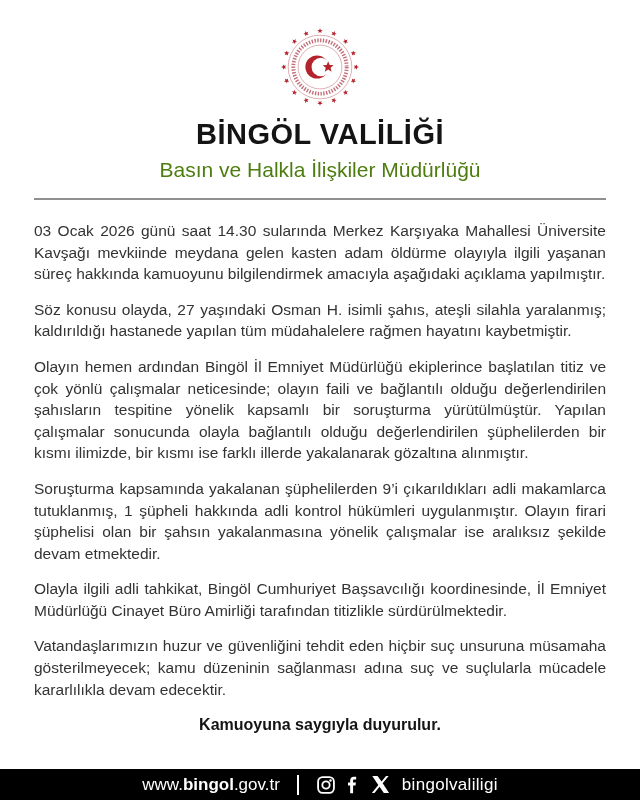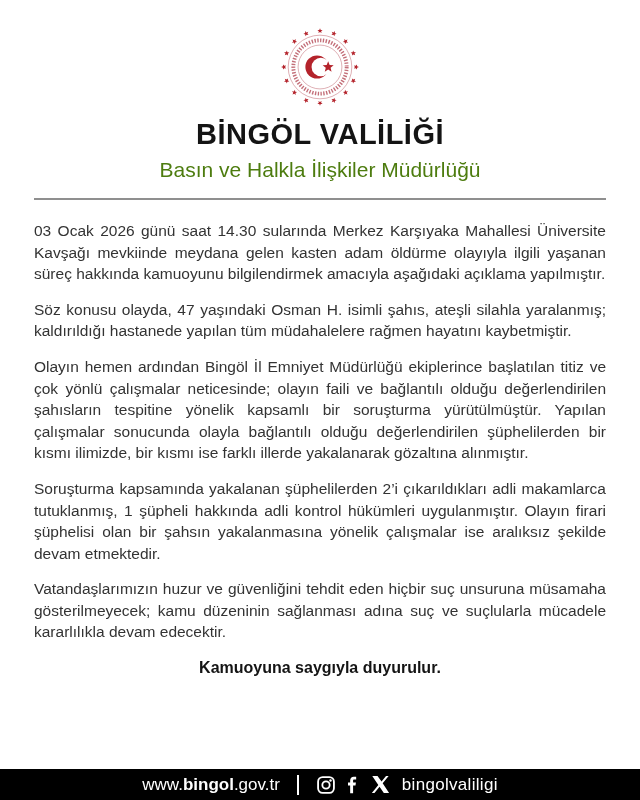--- a/index.html
+++ b/index.html
@@ -103,23 +103,24 @@
     <div class="subtitle">Basın ve Halkla İlişkiler Müdürlüğü</div>
   </div>
 
   <div class="banner-row">
     <div class="banner-line"></div>
     <div class="banner-line"></div>
   </div>
 
   <div class="body-text">
     <p>03 Ocak 2026 günü saat 14.30 sularında Merkez Karşıyaka Mahallesi Üniversite Kavşağı mevkiinde meydana gelen kasten adam öldürme olayıyla ilgili yaşanan süreç hakkında kamuoyunu bilgilendirmek amacıyla aşağıdaki açıklama yapılmıştır.</p>
-    <p>Söz konusu olayda, 47 yaşındaki Osman H. isimli şahıs, ateşli silahla yaralanmış; kaldırıldığı hastanede yapılan tüm müdahalelere rağmen hayatını kaybetmiştir.</p>
+    <p>Söz konusu olayda, 27 yaşındaki Osman H. isimli şahıs, ateşli silahla yaralanmış; kaldırıldığı hastanede yapılan tüm müdahalelere rağmen hayatını kaybetmiştir.</p>
     <p>Olayın hemen ardından Bingöl İl Emniyet Müdürlüğü ekiplerince başlatılan titiz ve çok yönlü çalışmalar neticesinde; olayın faili ve bağlantılı olduğu değerlendirilen şahısların tespitine yönelik kapsamlı bir soruşturma yürütülmüştür. Yapılan çalışmalar sonucunda olayla bağlantılı olduğu değerlendirilen şüphelilerden bir kısmı ilimizde, bir kısmı ise farklı illerde yakalanarak gözaltına alınmıştır.</p>
-    <p>Soruşturma kapsamında yakalanan şüphelilerden 2’i çıkarıldıkları adli makamlarca tutuklanmış, 1 şüpheli hakkında adli kontrol hükümleri uygulanmıştır. Olayın firari şüphelisi olan bir şahsın yakalanmasına yönelik çalışmalar ise aralıksız şekilde devam etmektedir.</p>
+    <p>Soruşturma kapsamında yakalanan şüphelilerden 9’i çıkarıldıkları adli makamlarca tutuklanmış, 1 şüpheli hakkında adli kontrol hükümleri uygulanmıştır. Olayın firari şüphelisi olan bir şahsın yakalanmasına yönelik çalışmalar ise aralıksız şekilde devam etmektedir.</p>
+    <p>Olayla ilgili adli tahkikat, Bingöl Cumhuriyet Başsavcılığı koordinesinde, İl Emniyet Müdürlüğü Cinayet Büro Amirliği tarafından titizlikle sürdürülmektedir.</p>
     <p>Vatandaşlarımızın huzur ve güvenliğini tehdit eden hiçbir suç unsuruna müsamaha gösterilmeyecek; kamu düzeninin sağlanması adına suç ve suçlularla mücadele kararlılıkla devam edecektir.</p>
     <div class="closing">Kamuoyuna saygıyla duyurulur.</div>
   </div>
 
   <div class="footer">
     <span class="footer-link">
       <span>www.</span><span class="footer-bold">bingol</span><span>.gov.tr</span>
     </span>
     <span class="footer-sep"></span>
     <span class="social">

